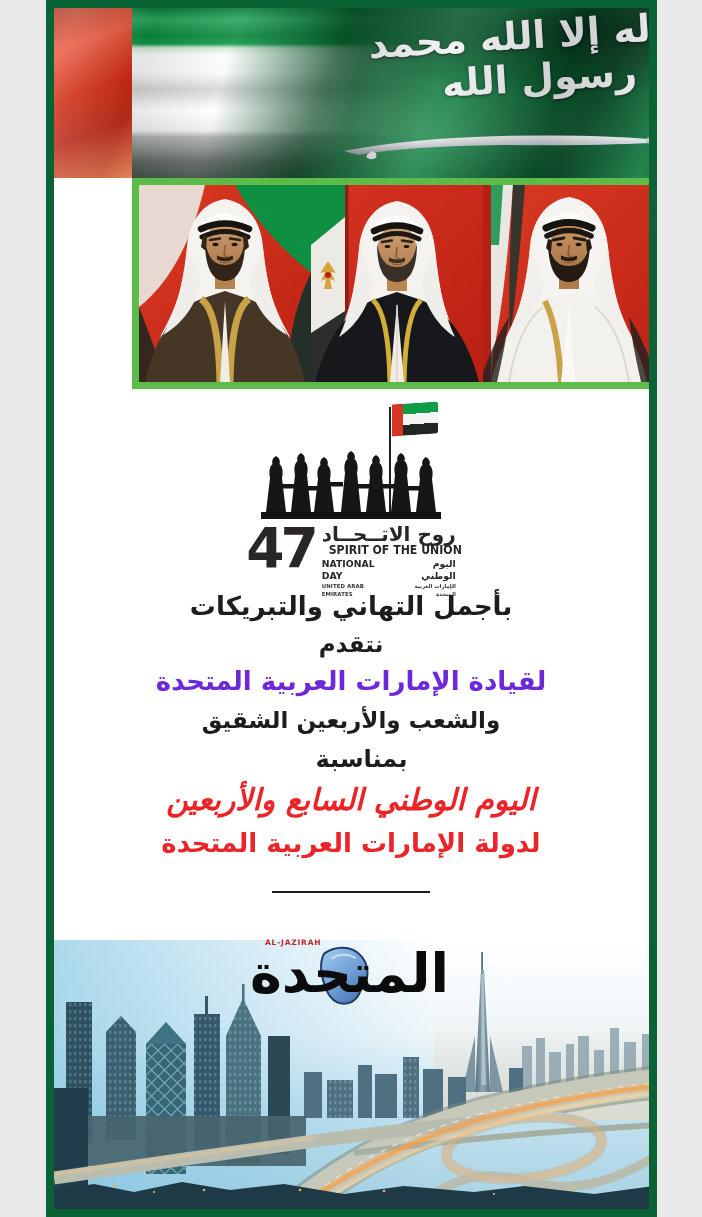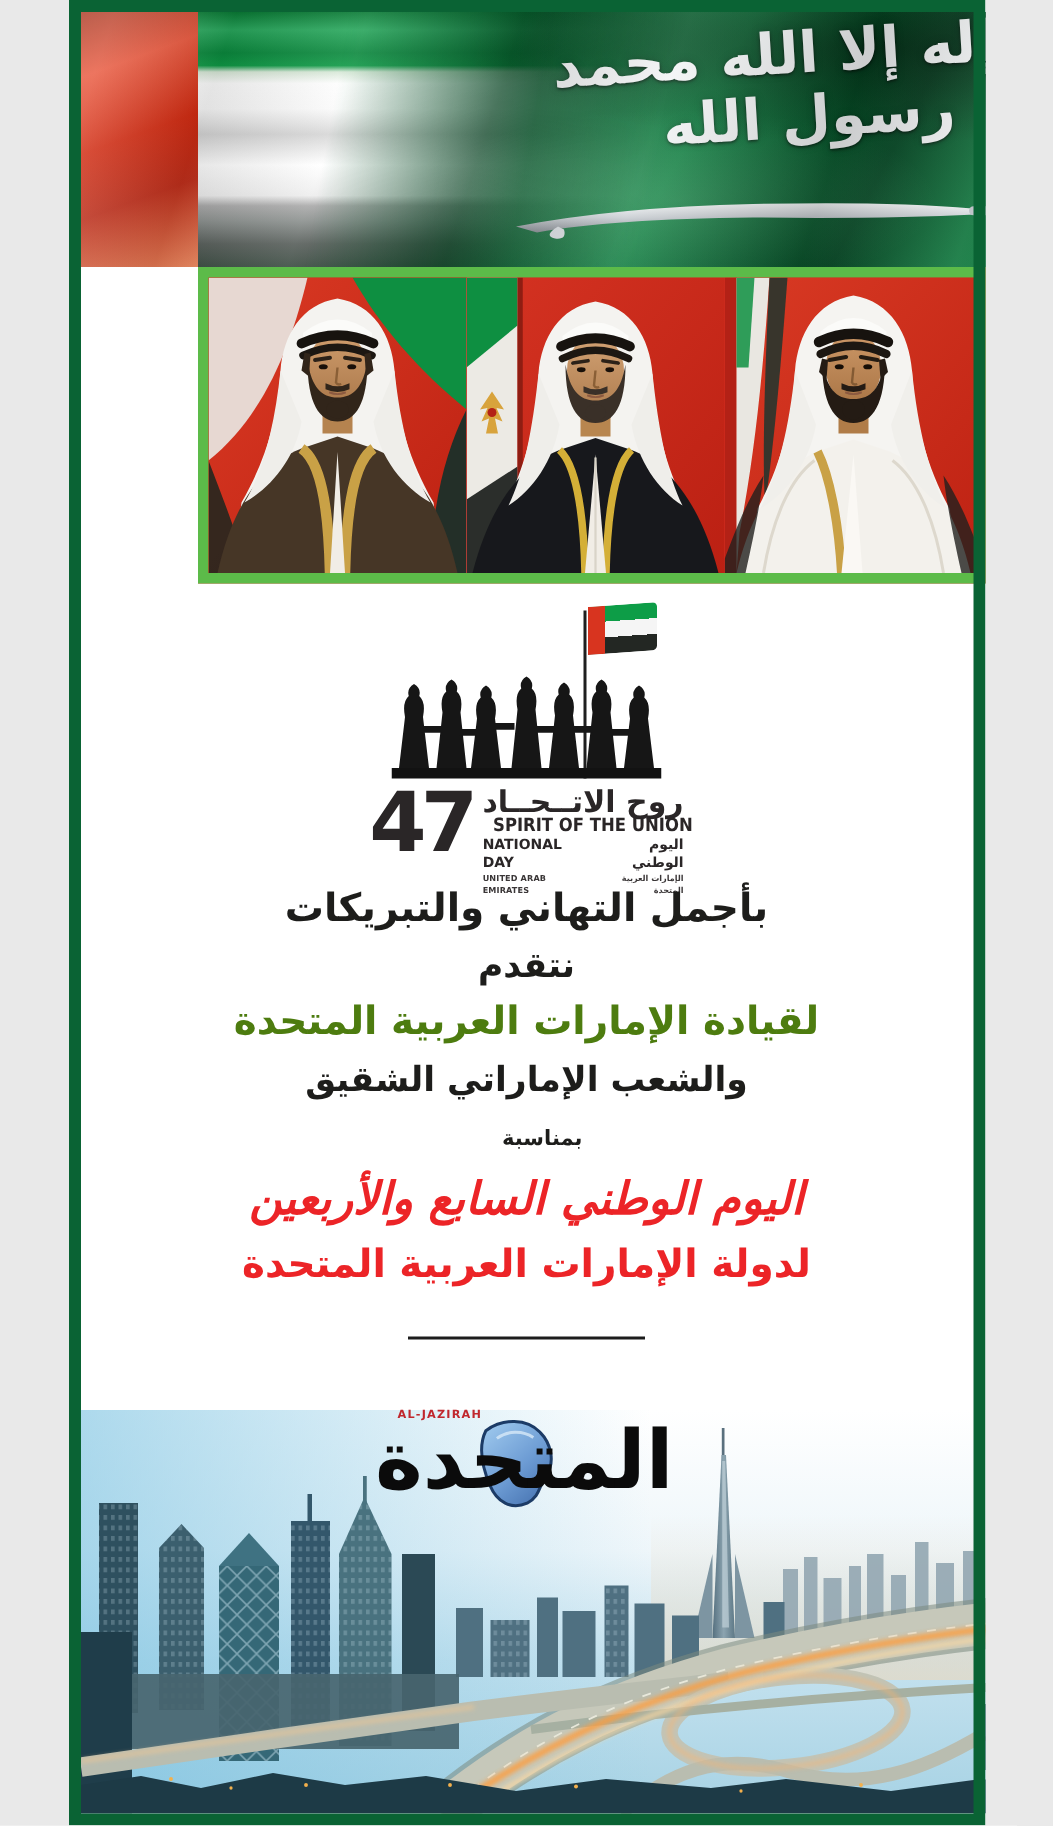--- a/index.html
+++ b/index.html
@@ -57,21 +57,21 @@
   .l47r4{display:flex;justify-content:space-between;align-items:baseline;font-size:5.4px;line-height:8px;font-weight:bold;color:#3a3637;letter-spacing:.1px;}
   .l47r4 .ar{direction:rtl;}
 
   
   .greeting{position:absolute;left:0;right:0;top:586px;text-align:center;direction:rtl;z-index:4;}
   .g-line{font-weight:bold;color:#1d1d1b;}
   .g1{font-size:23px;line-height:36px;}
   .g2{font-size:26px;line-height:40px;}
   .g3{font-size:26px;line-height:38px;}
   .g4{font-size:23px;line-height:40px;}
-  .g5{font-size:14px;line-height:38px;padding-left:21px;}
+  .g5{font-size:24px;line-height:38px;padding-left:21px;}
   .g6{font-size:30px;line-height:44px;}
   .g7{font-size:26px;line-height:42px;}
 
   .divider{position:absolute;top:891px;left:50%;transform:translateX(-50%);width:158px;height:0;
     border-top:2px solid #1c1c1c;z-index:5;}
 
   
   .paper{position:absolute;top:931px;left:50%;transform:translateX(-50%);width:196px;height:94px;z-index:5;}
   .paper-latin{position:absolute;top:7px;left:12px;font-size:7.5px;font-weight:bold;color:#c0272d;letter-spacing:.8px;}
   .paper-map{position:absolute;left:60px;top:12px;transform:rotate(8deg);z-index:1;}
@@ -282,22 +282,22 @@
           <span>UNITED ARAB EMIRATES</span>
           <span class="ar">الإمارات العربية المتحدة</span>
         </div>
       </div>
     </div>
   </div>
 
   <div class="greeting">
     <div class="g-line g2" style="color: rgb(29, 29, 27);">بأجمل التهاني والتبريكات</div>
     <div class="g-line g1" style="color: rgb(29, 29, 27);">نتقدم</div>
-    <div class="g-line g3" style="color: #4d7c0f;">لقيادة الإمارات العربية المتحدة</div>
-    <div class="g-line g4" style="color: rgb(29, 29, 27);">والشعب الإماراتي الشقيق</div>
+    <div class="g-line g3" style="color: #6d28d9;">لقيادة الإمارات العربية المتحدة</div>
+    <div class="g-line g4" style="color: rgb(29, 29, 27);">والشعب والأربعين الشقيق</div>
     <div class="g-line g5" style="color: rgb(29, 29, 27);">بمناسبة</div>
     <div class="g-line g6" style="color: rgb(236, 36, 39); font-style: italic;">اليوم الوطني السابع والأربعين</div>
     <div class="g-line g7" style="color: rgb(236, 36, 39);">لدولة الإمارات العربية المتحدة</div>
   </div>
 
   <div class="divider"></div>
 
   <div class="paper">
     <div class="paper-latin">AL-JAZIRAH</div>
     <svg class="paper-map" width="64" height="66" viewBox="0 0 64 66">

